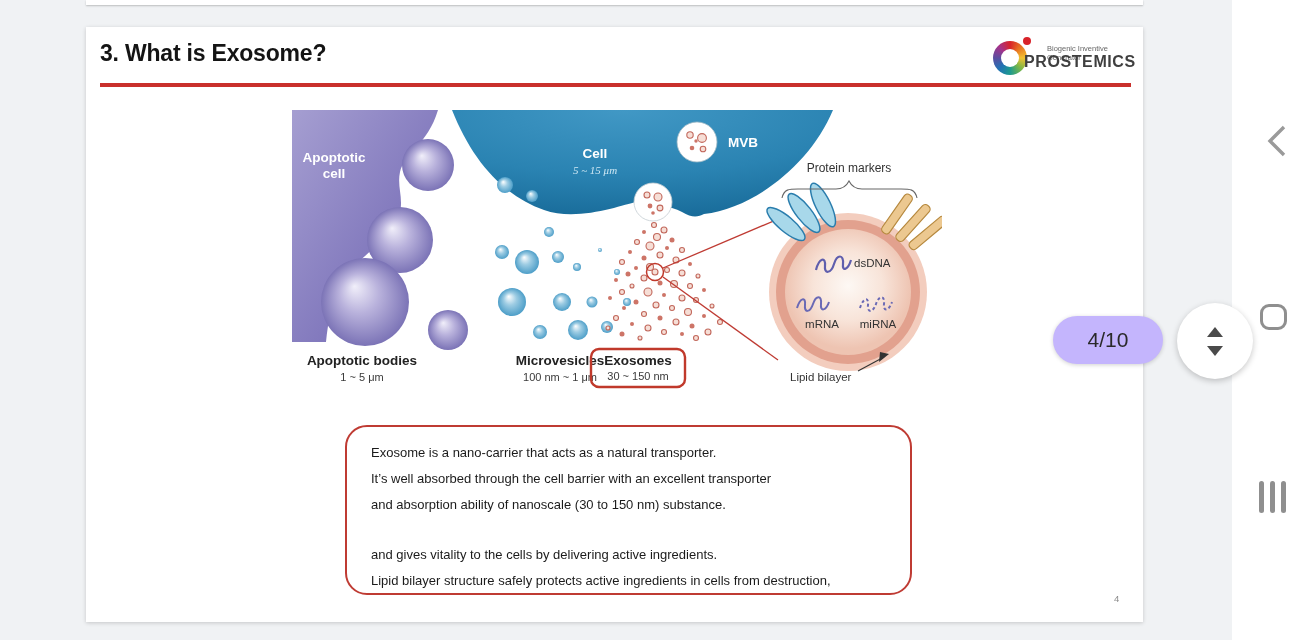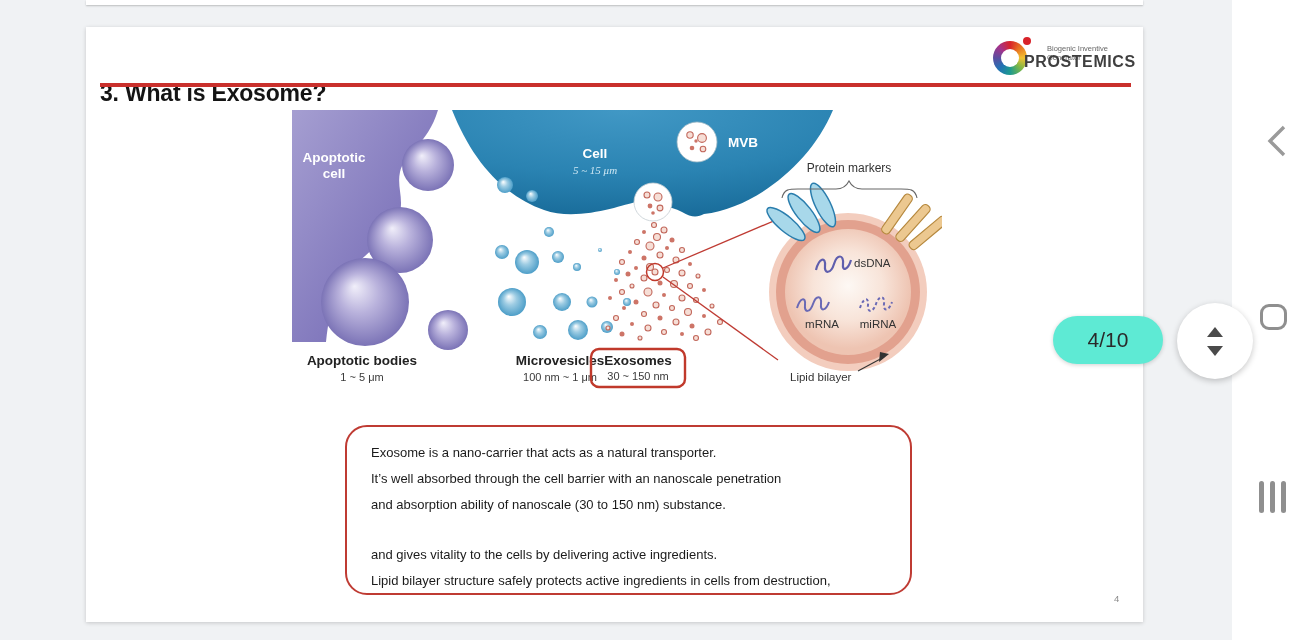--- a/index.html
+++ b/index.html
@@ -7,21 +7,21 @@
 
   
   .prev-page-sliver{position:absolute;left:86px;top:0;width:1057px;height:5px;background:#ffffff;
     box-shadow:0 1px 2px rgba(0,0,0,.22);}
 
   
   .slide{position:absolute;left:86px;top:27px;width:1057px;height:595px;background:#ffffff;
     box-shadow:0 1px 4px rgba(0,0,0,.18);}
 
   .slide-title{position:absolute;left:14px;top:13px;font-size:23px;font-weight:bold;color:#141414;
-    letter-spacing:-0.2px;margin-top:40px;}
+    letter-spacing:-0.2px;}
   .title-underline{position:absolute;left:14px;top:56px;width:1031px;height:4px;background:#c9302c;}
 
   
   .logo{position:absolute;left:905px;top:10px;width:148px;height:42px;}
   .logo-ring{position:absolute;left:2px;top:4px;width:34px;height:34px;border-radius:50%;
     background:conic-gradient(#d8232a,#e87722,#f2c230,#7ab648,#1c9a8f,#2272b5,#5b4ea0,#a3338b,#d8232a);}
   .logo-ring-hole{position:absolute;left:8px;top:8px;width:18px;height:18px;border-radius:50%;background:#ffffff;}
   .logo-dot{position:absolute;left:32px;top:0px;width:8px;height:8px;border-radius:50%;background:#d8232a;}
   .logo-tagline{position:absolute;left:44px;top:7px;font-size:7.5px;color:#666;padding-left:12px;}
   .logo-brand{position:absolute;left:33px;top:16px;font-size:16px;font-weight:bold;color:#3f3f3f;letter-spacing:0.6px;text-align:center;}
@@ -31,21 +31,21 @@
 
   
   .desc-box{position:absolute;left:259px;top:398px;width:567px;height:170px;border:2px solid #bf3b33;
     border-radius:22px;box-sizing:border-box;padding:13px 10px 0 24px;}
   .desc-line{font-size:13px;line-height:26px;color:#1b1b1b;white-space:nowrap;}
   .desc-gap{height:24px;}
 
   .slide-footer-num{position:absolute;left:1028px;top:566px;font-size:9.5px;color:#8a8a8a;}
 
   
-  .page-pill{position:absolute;left:1053px;top:316px;width:110px;height:48px;background:#5eead4;border-radius:24px;
+  .page-pill{position:absolute;left:1053px;top:316px;width:110px;height:48px;background:#c4b5fd;border-radius:24px;
     box-shadow:0 1px 4px rgba(0,0,0,.18);display:flex;align-items:center;justify-content:center;
     font-size:21px;color:#2a2a2a;z-index:3;}
 
   
   .stepper-fab{position:absolute;left:1177px;top:303px;width:76px;height:76px;border-radius:50%;background:#ffffff;
     box-shadow:0 2px 6px rgba(0,0,0,.22);display:flex;flex-direction:column;align-items:center;justify-content:center;
     gap:9px;z-index:4;}
   .tri-up{width:0;height:0;border-left:8px solid transparent;border-right:8px solid transparent;
     border-bottom:10px solid #4a4a4a;cursor:pointer;}
   .tri-down{width:0;height:0;border-left:8px solid transparent;border-right:8px solid transparent;
@@ -265,21 +265,21 @@
         <text class="blbl" x="268" y="255" text-anchor="middle">Microvesicles</text>
         <text class="slbl" x="268" y="271" text-anchor="middle">100 nm ~ 1 μm</text>
         <rect x="299" y="239" width="94" height="38" rx="8" fill="none" stroke="#c0392b" stroke-width="2.4"></rect>
         <text class="blbl" x="346" y="255" text-anchor="middle">Exosomes</text>
         <text class="slbl" x="346" y="270" text-anchor="middle">30 ~ 150 nm</text>
       </g>
     </svg>
 
     <div class="desc-box">
       <div class="desc-line">Exosome is a nano-carrier that acts as a natural transporter.</div>
-      <div class="desc-line">It’s well absorbed through the cell barrier with an nanoscale penetration</div>
+      <div class="desc-line">It’s well absorbed through the cell barrier with an excellent transporter</div>
       <div class="desc-line">and absorption ability of nanoscale (30 to 150 nm) substance.</div>
       <div class="desc-gap"></div>
       <div class="desc-line">and gives vitality to the cells by delivering active ingredients.</div>
       <div class="desc-line">Lipid bilayer structure safely protects active ingredients in cells from destruction,</div>
     </div>
 
     <div class="slide-footer-num">4</div>
   </div>
 
   <div class="page-pill">4/10</div>

